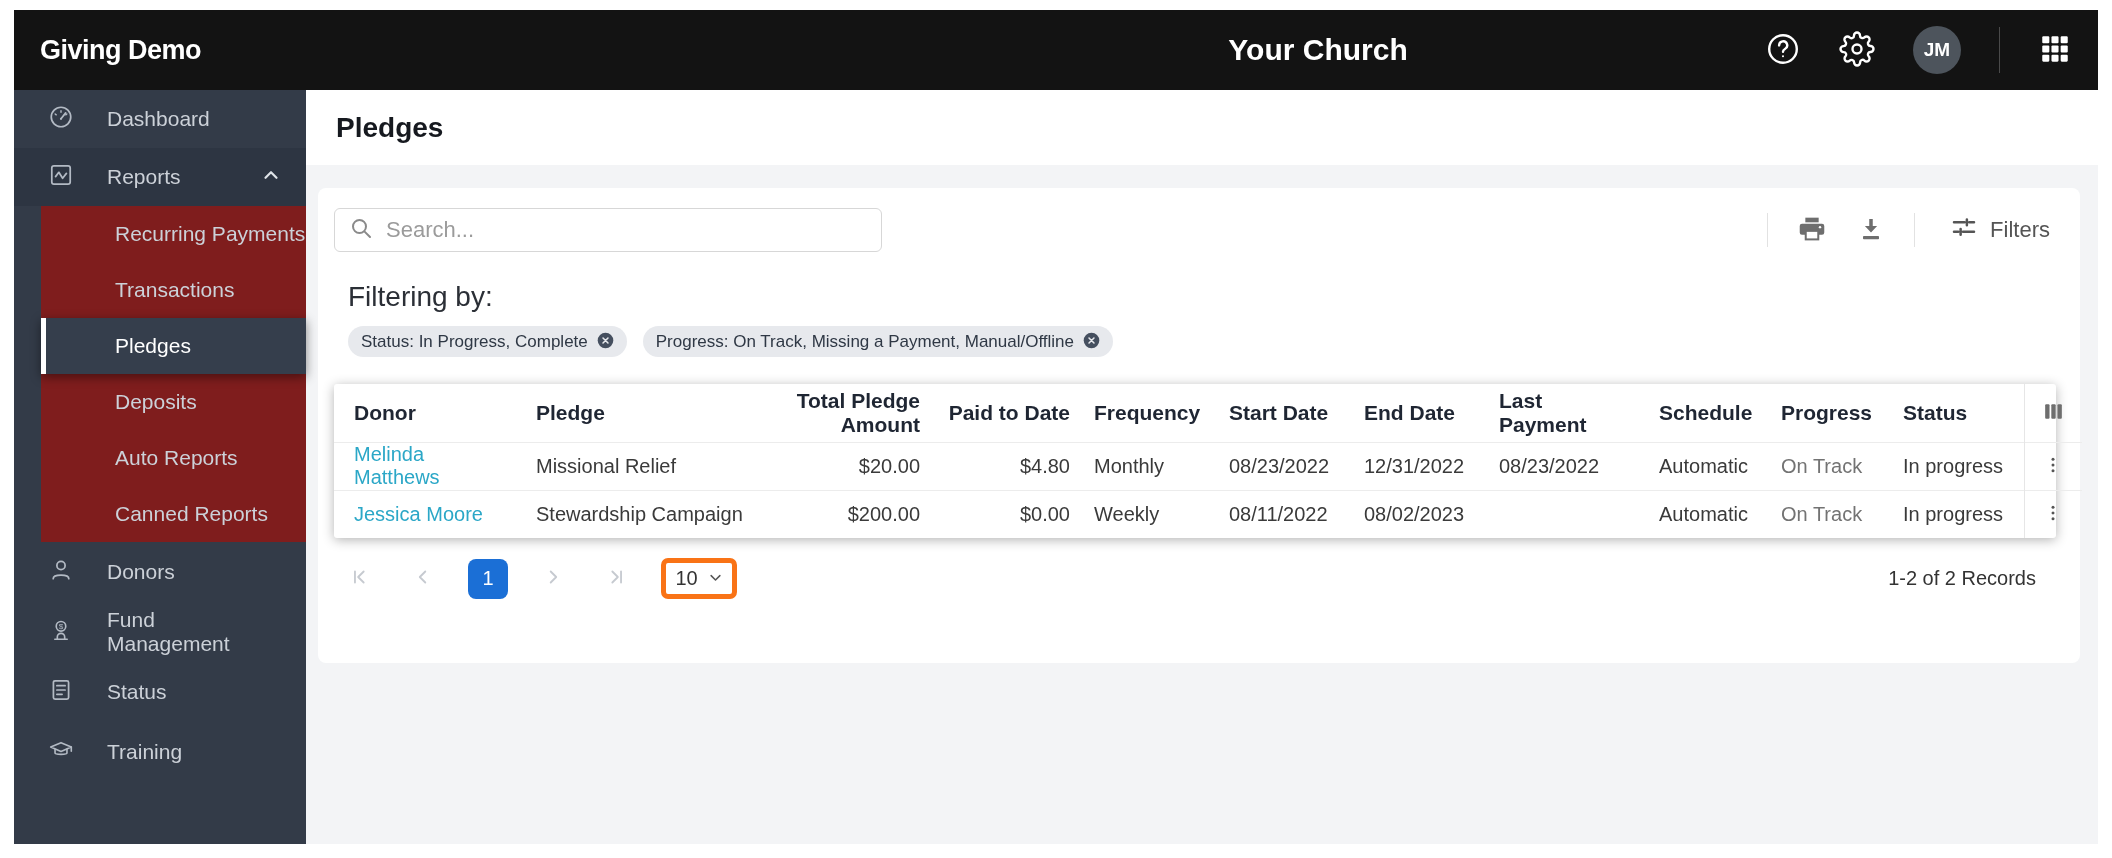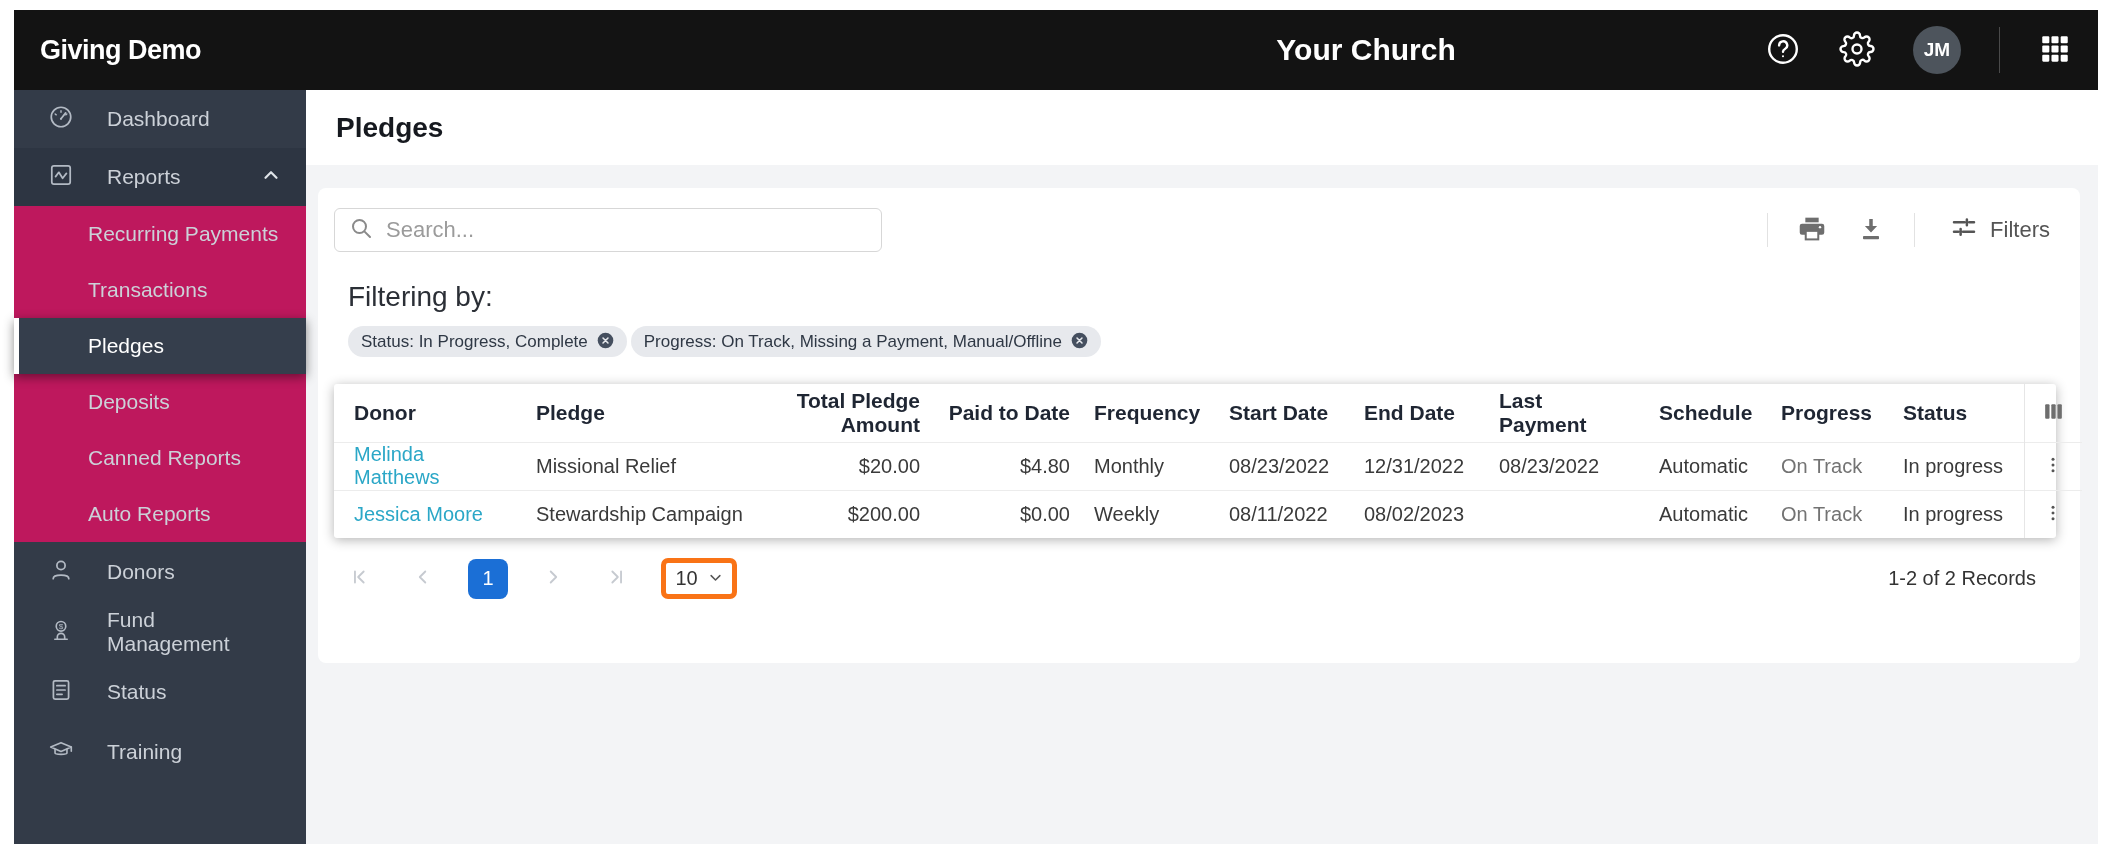--- a/index.html
+++ b/index.html
@@ -6,55 +6,55 @@
   html,body { margin:0; padding:0; }
   body {
     width:2112px; height:858px; background:#ffffff; overflow:hidden;
     font-family:"Liberation Sans", sans-serif;
   }
   .app { position:absolute; left:14px; top:10px; width:2084px; height:834px; display:flex; flex-direction:column; }
 
   
   .topbar { height:80px; flex:0 0 auto; background:#131313; display:flex; align-items:center; padding:0 26px; position:relative; }
   .logo { color:#fff; font-size:27px; font-weight:700; letter-spacing:-0.5px; }
-  .topbar-title { position:absolute; left:1352px; transform:translateX(-50%); color:#fff; font-size:30px; font-weight:700; white-space:nowrap; }
+  .topbar-title { position:absolute; left:1304px; transform:translateX(-50%); color:#fff; font-size:30px; font-weight:700; white-space:nowrap; }
   .topbar-right { margin-left:auto; display:flex; align-items:center; gap:38px; }
   .icon-btn { display:flex; align-items:center; justify-content:center; cursor:pointer; background:none; border:none; padding:0; }
   .avatar { width:48px; height:48px; border-radius:50%; background:#4d545c; color:#fff; display:flex; align-items:center; justify-content:center; font-size:19px; font-weight:700; cursor:pointer; }
   .topbar-divider { width:1px; height:46px; background:#4a4a4a; }
 
   
   .body { flex:1; display:flex; min-height:0; }
   .sidebar { width:292px; flex:0 0 auto; background:#333b48; color:#ccd1d8; display:flex; flex-direction:column; }
   .side-item { height:58px; display:flex; align-items:center; gap:33px; padding:0 24px 0 34px; font-size:21px; cursor:pointer; }
   .side-item svg { color:#b3bac4; flex:0 0 auto; }
   .side-item.reports-parent { background:#2d3542; }
   .side-item .grow { flex:1; }
   .side-item.lower { height:60px; }
-  .submenu { background:#be185d; }
+  .submenu { background:#7f1d1d;margin-left:27px; }
   .sub-item { height:56px; display:flex; align-items:center; padding-left:74px; font-size:21px; cursor:pointer; }
   .sub-item.selected { background:#353e4c; border-left:5px solid #ffffff; padding-left:69px; color:#ffffff; box-shadow:0 3px 10px rgba(0,0,0,0.45); position:relative; z-index:1; }
 
   
   .main { flex:1; display:flex; flex-direction:column; min-width:0; }
   .title-bar { height:75px; flex:0 0 auto; background:#fff; display:flex; align-items:center; padding-left:30px; }
   .page-title { font-size:28px; font-weight:700; color:#16191f; }
   .content { flex:1; background:#f3f4f6; padding:23px 18px 0 12px; }
   .card { background:#fff; border-radius:8px; height:475px; padding:20px 24px 0 16px; }
 
   .toolbar { display:flex; align-items:center; }
   .search-box { width:548px; height:44px; border:1px solid #d7d7d7; border-radius:6px; background:#fff; display:flex; align-items:center; gap:11px; padding:0 14px; }
   .search-box input { border:none; outline:none; width:100%; font-size:22px; color:#444; font-family:inherit; background:transparent; }
   .search-box input::placeholder { color:#9b9b9b; }
   .toolbar-actions { margin-left:auto; display:flex; align-items:center; gap:28px; }
   .v-div { width:1px; height:34px; background:#e2e2e2; }
   .filters-btn { display:flex; align-items:center; gap:11px; color:#555; font-size:22px; background:none; border:none; cursor:pointer; font-family:inherit; }
 
   .filtering-label { margin-top:29px; padding-left:14px; font-size:28px; color:#2b2f36; }
-  .chips { margin-top:13px; padding-left:14px; display:flex; gap:4px; }
+  .chips { margin-top:13px; padding-left:14px; display:flex; gap:16px; }
   .chip { background:#e7e9ed; border-radius:16px; height:31px; display:inline-flex; align-items:center; gap:9px; padding:0 13px; font-size:17px; color:#2f3845; white-space:nowrap; }
   .chip-x { display:flex; cursor:pointer; background:none; border:none; padding:0; }
 
   .table-wrap { margin-top:27px; background:#fff; border-radius:3px; box-shadow:0 2px 12px rgba(0,0,0,0.30); }
   table { width:100%; border-collapse:collapse; table-layout:fixed; }
   th { font-size:21px; font-weight:700; color:#1f2633; text-align:left; height:58px; padding:0 12px; }
   td { font-size:20px; color:#3a3a3a; height:48px; border-top:1px solid #ececec; padding:0 12px; }
   th:first-child, td:first-child { padding-left:20px; }
   .num { text-align:right; }
   .action-col { border-left:1px solid #e6e6e6; text-align:center; padding:0; }
@@ -150,24 +150,24 @@
         <div class="sub-item">
           <span>Transactions</span>
         </div>
         <div class="sub-item selected">
           <span>Pledges</span>
         </div>
         <div class="sub-item">
           <span>Deposits</span>
         </div>
         <div class="sub-item">
+          <span>Auto Reports</span>
+        </div>
+        <div class="sub-item">
           <span>Canned Reports</span>
-        </div>
-        <div class="sub-item">
-          <span>Auto Reports</span>
         </div>
       </div>
 
       <div class="side-item lower">
         <span>
           <svg width="26" height="26" viewBox="0 0 24 24" fill="none" stroke="currentColor" stroke-width="1.6" stroke-linecap="round">
             <circle cx="12" cy="7.8" r="3.8"></circle>
             <path d="M4.8 20 c0-4.4 14.4-4.4 14.4 0"></path>
           </svg>
         </span>

